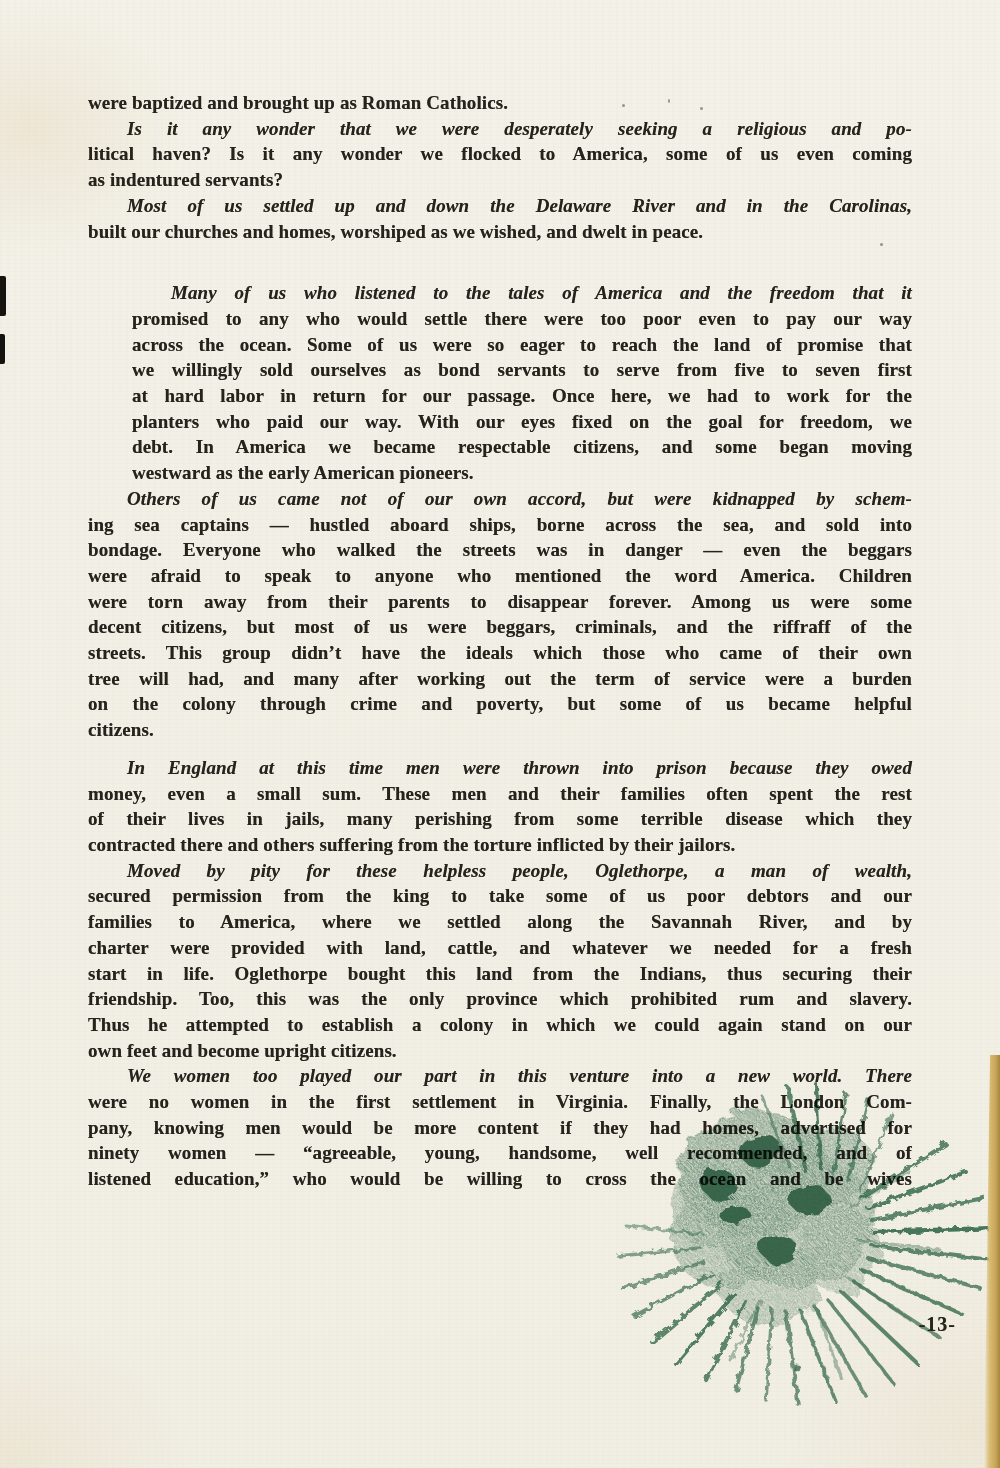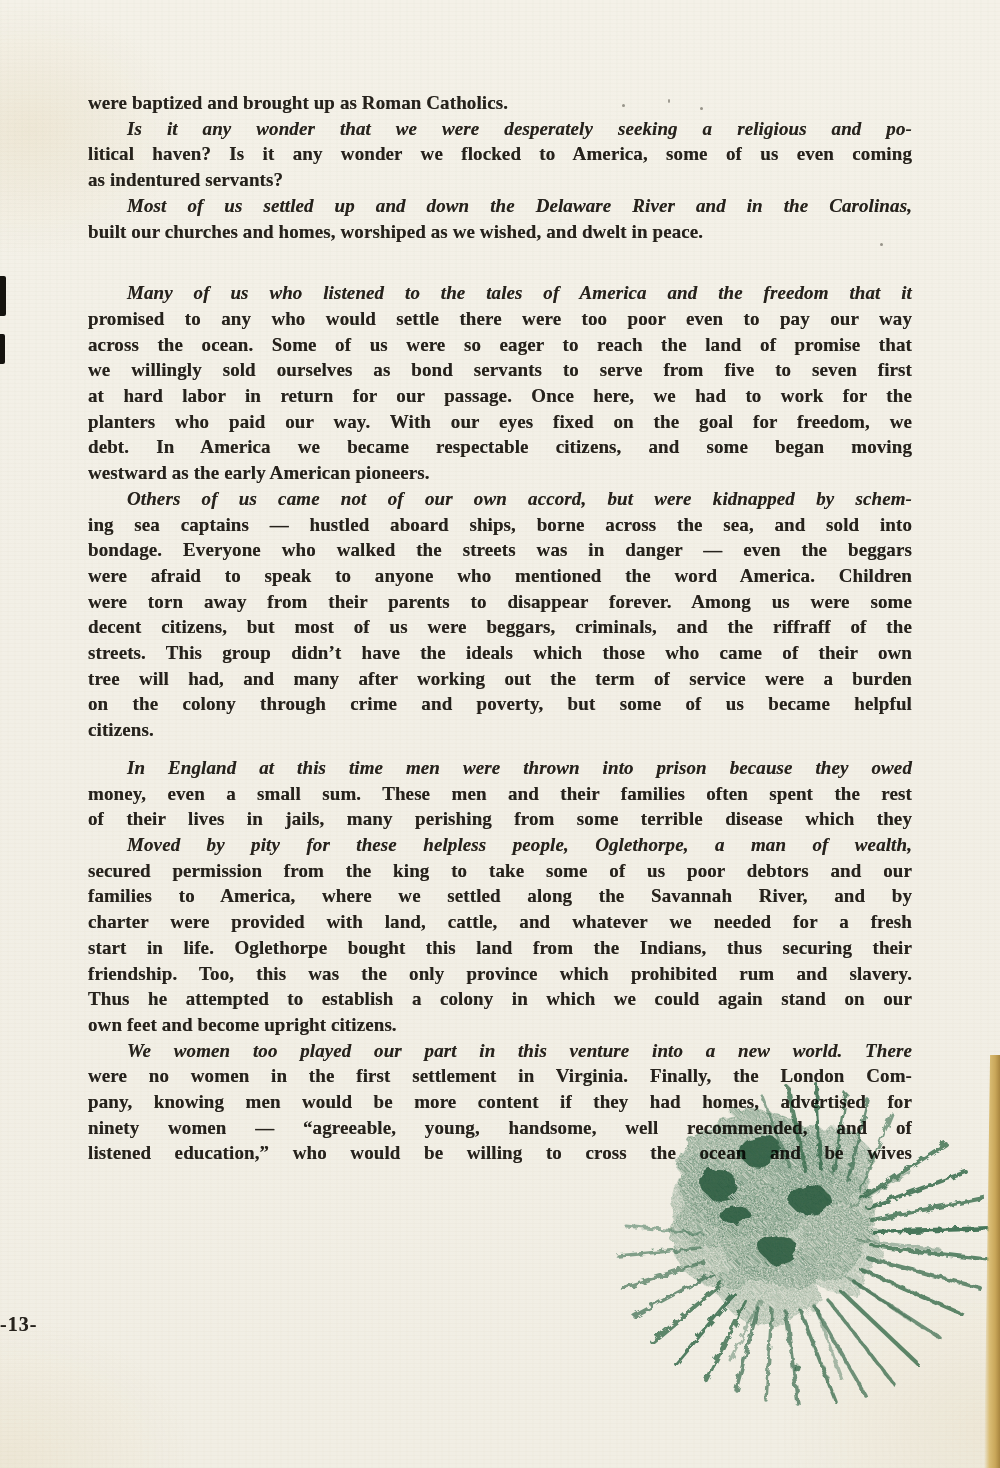--- a/index.html
+++ b/index.html
@@ -22,26 +22,26 @@
   }
   .page-text{
     position:absolute;left:88px;top:90px;width:824px;
     font-size:19px;font-weight:700;line-height:25.7px;
     color:#26221c;letter-spacing:.1px;
     text-shadow:0 0 .6px rgba(38,34,28,.5);
   }
   .para{margin:0;}
   .para.gap-sm{margin-top:0;}
   .para.gap-md{margin-top:12px;}
-  .para.gap-lg{margin-top:36px;}
+  .para.gap-lg{margin-top:36px;margin-left:44px;}
   .line{text-align:justify;text-align-last:justify;white-space:normal;}
   .line.indent{text-indent:39px;font-style:italic;}
   .line.last{text-align-last:left;}
   .footer{
-    position:absolute;left:0;top:1313px;width:956px;text-align:left;
+    position:absolute;left:0;top:1313px;width:956px;text-align:right;
     font-size:20px;font-weight:700;color:#26221c;letter-spacing:1px;
     text-shadow:0 0 .6px rgba(38,34,28,.5);
   }
   .stamp{
     position:absolute;left:610px;top:1080px;width:400px;height:330px;
     mix-blend-mode:multiply;opacity:.95;pointer-events:none;
   }
   .edge-strip{
     position:absolute;right:0;top:1055px;width:16px;height:413px;
     background:linear-gradient(to left,#a8853f 0%,#c9a75a 30%,#d9bc74 65%,rgba(217,188,116,0) 100%);
@@ -92,20 +92,21 @@
         <div class="line">decent citizens, but most of us were beggars, criminals, and the riffraff of the</div>
         <div class="line">streets. This group didn’t have the ideals which those who came of their own</div>
         <div class="line">tree will had, and many after working out the term of service were a burden</div>
         <div class="line">on the colony through crime and poverty, but some of us became helpful</div>
         <div class="line last">citizens.</div>
       </div>
       <div class="para gap-md">
         <div class="line indent">In England at this time men were thrown into prison because they owed</div>
         <div class="line">money, even a small sum. These men and their families often spent the rest</div>
         <div class="line">of their lives in jails, many perishing from some terrible disease which they</div>
+        <div class="line last">contracted there and others suffering from the torture inflicted by their jailors.</div>
       </div>
       <div class="para gap-sm">
         <div class="line indent">Moved by pity for these helpless people, Oglethorpe, a man of wealth,</div>
         <div class="line">secured permission from the king to take some of us poor debtors and our</div>
         <div class="line">families to America, where we settled along the Savannah River, and by</div>
         <div class="line">charter were provided with land, cattle, and whatever we needed for a fresh</div>
         <div class="line">start in life. Oglethorpe bought this land from the Indians, thus securing their</div>
         <div class="line">friendship. Too, this was the only province which prohibited rum and slavery.</div>
         <div class="line">Thus he attempted to establish a colony in which we could again stand on our</div>
         <div class="line last">own feet and become upright citizens.</div>

